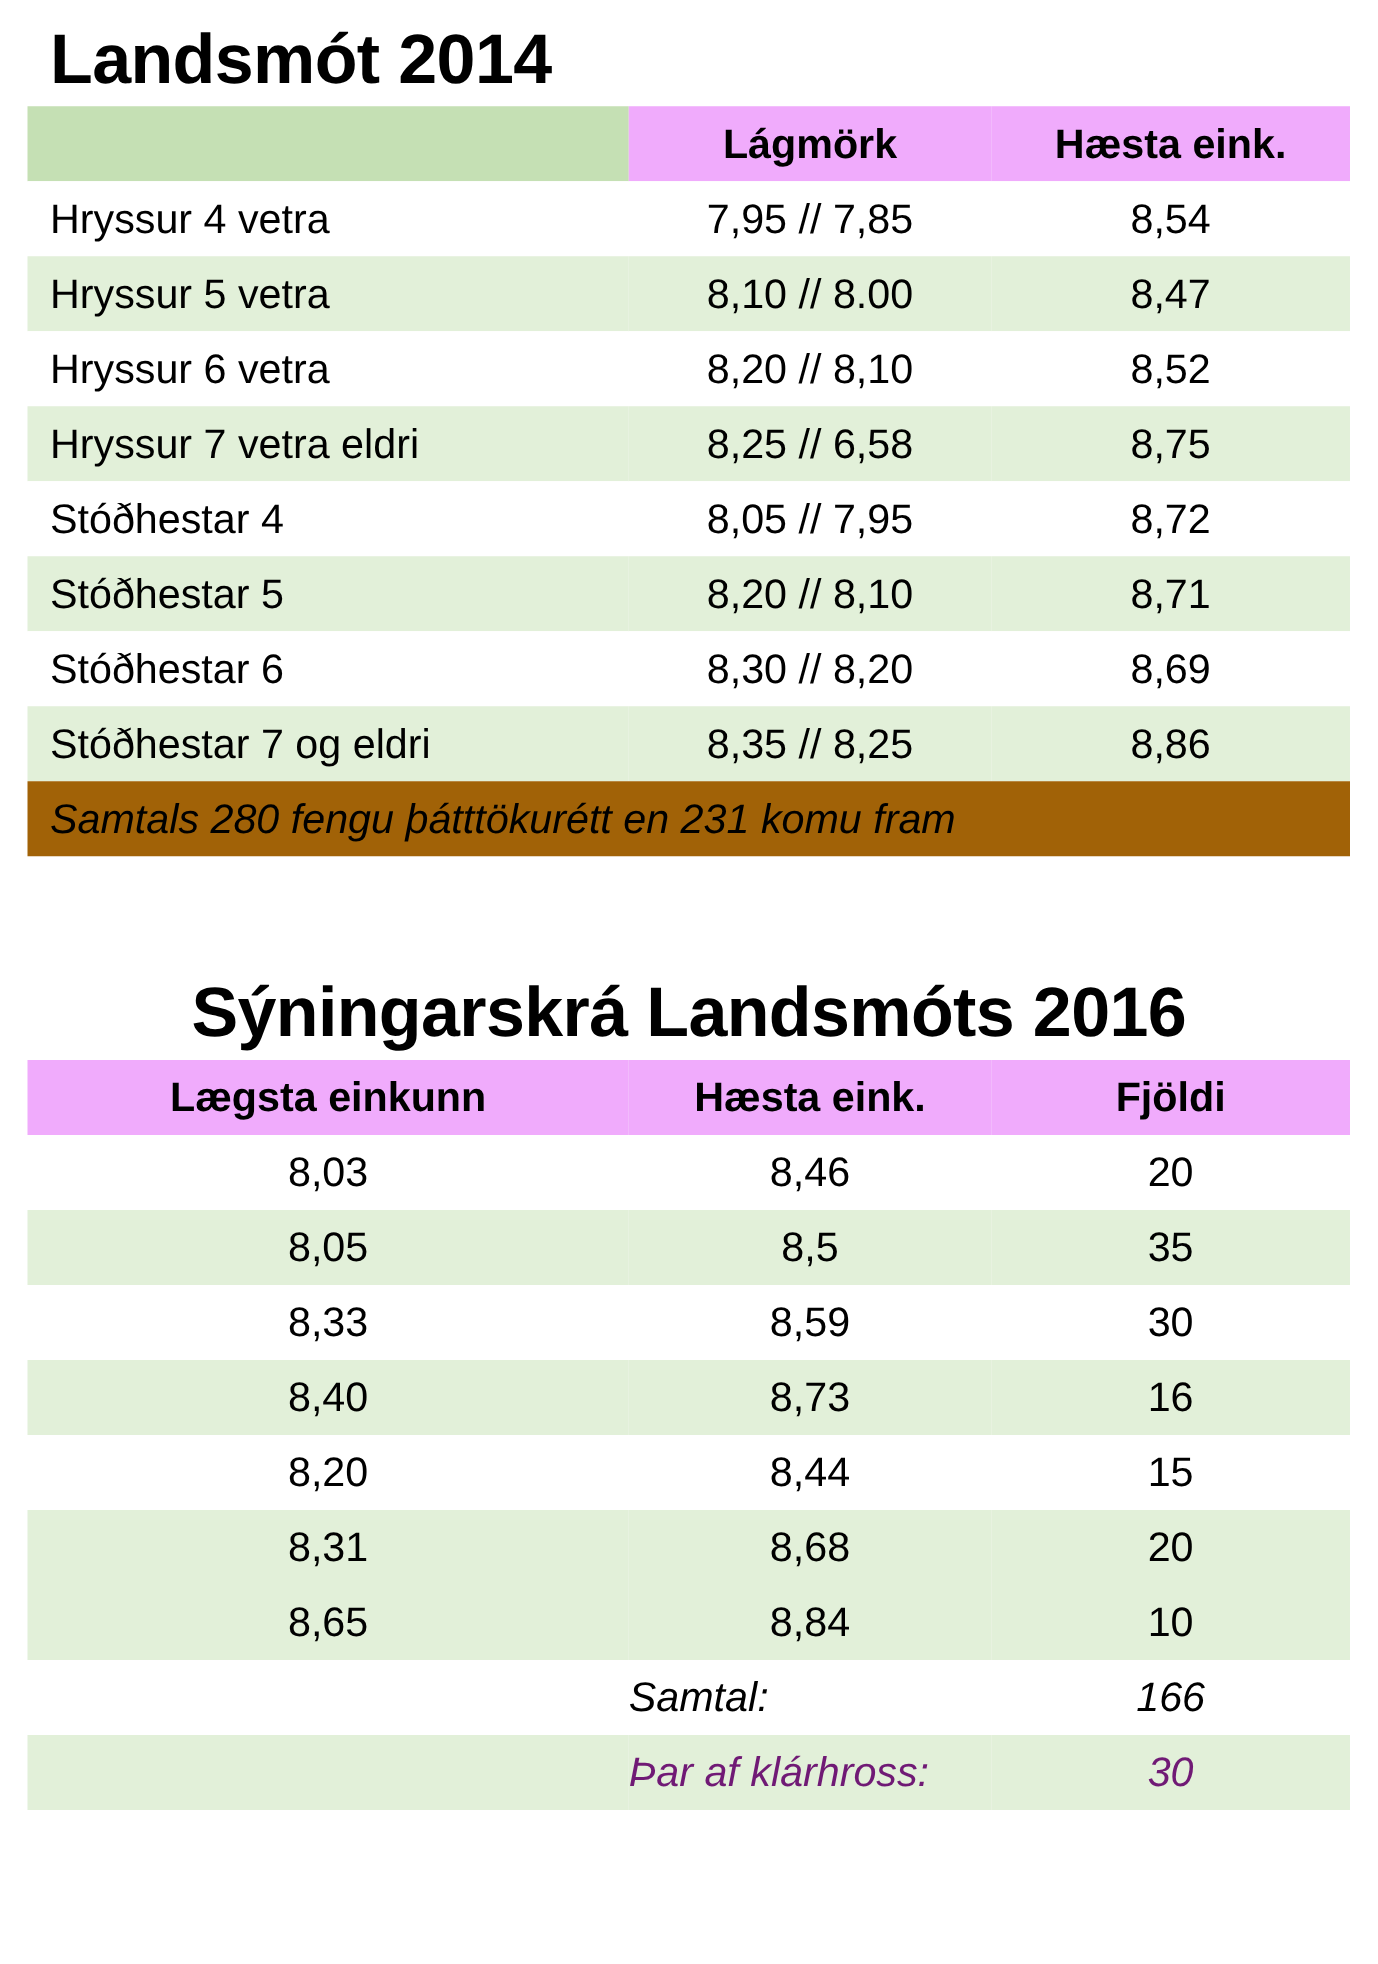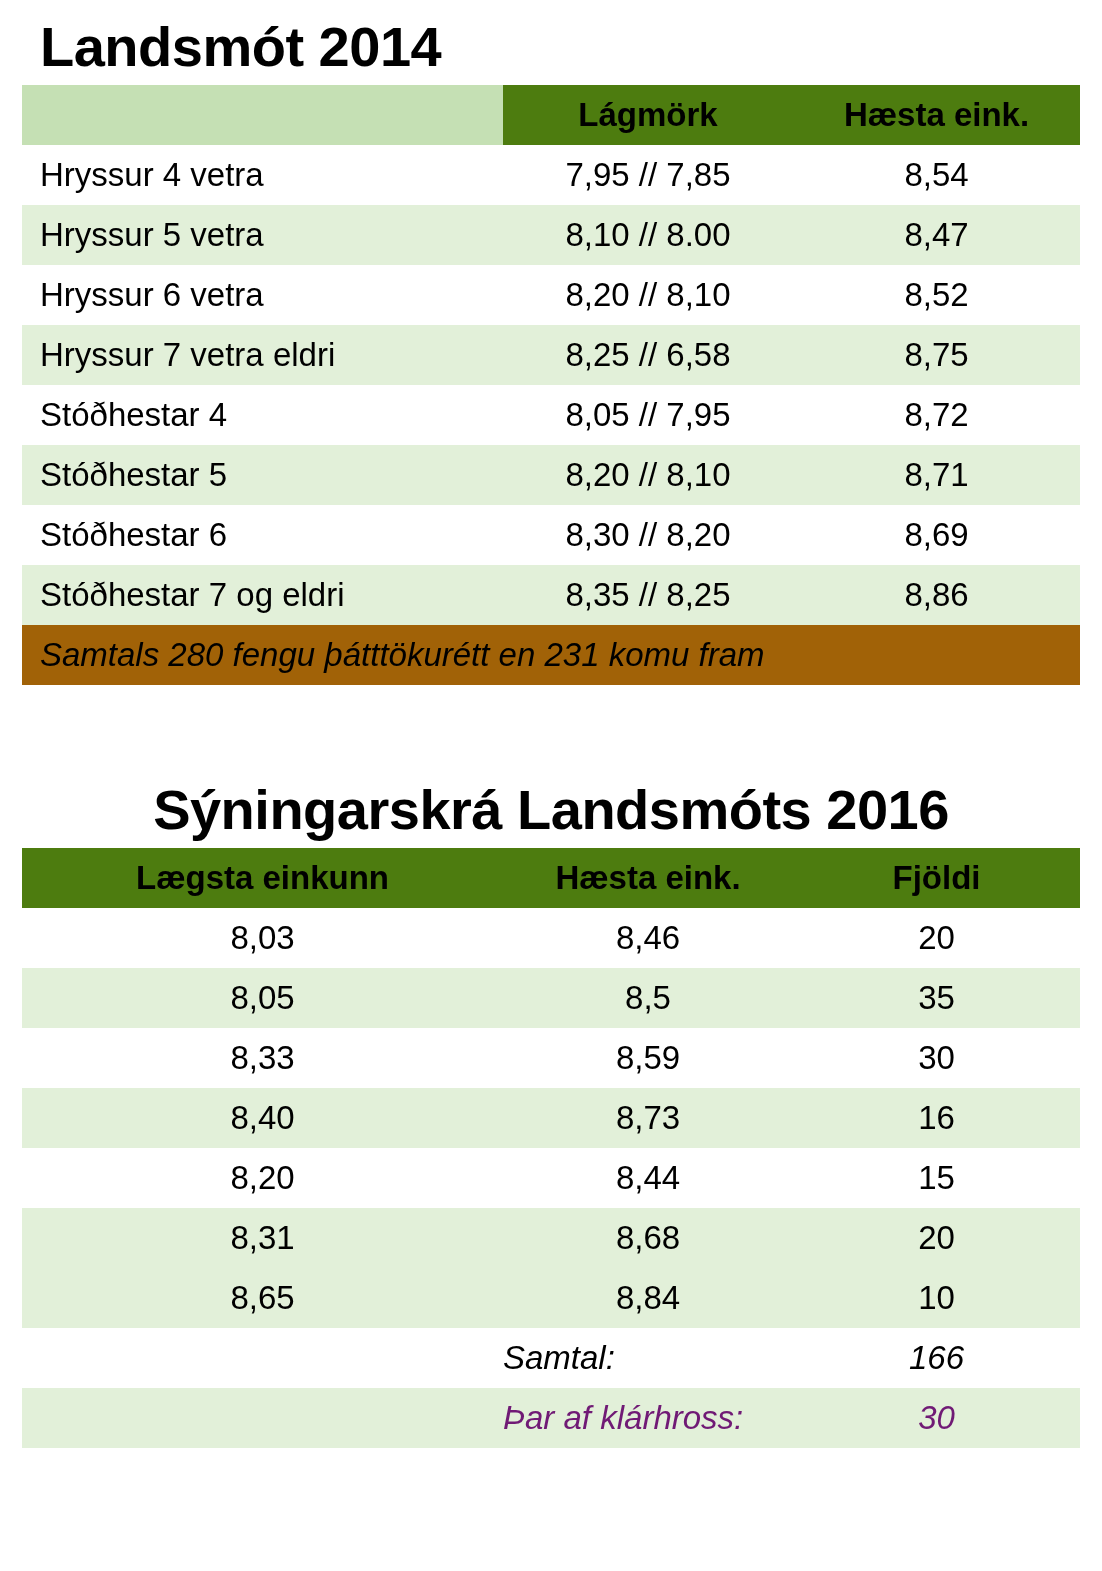--- a/index.html
+++ b/index.html
@@ -55,21 +55,21 @@
   .t1 col.c1 { width: 481px; }
   .t1 col.c2 { width: 290px; }
   .t1 col.c3 { width: 287px; }
 
   
   .t2 col.c1 { width: 481px; }
   .t2 col.c2 { width: 290px; }
   .t2 col.c3 { width: 287px; }
 
   .hdr {
-    background: #4d7c0f;
+    background: #f0abfc;
     font-weight: bold !important;
     text-align: center;
     font-size: 33px;
     height: 62px;
   }
   .hdr.blank { background: #c5e0b4; }
 
   .rowlight { background: #ffffff; margin-top: 31px; }
   .rowshade { background: #e2f0d9; }
 

